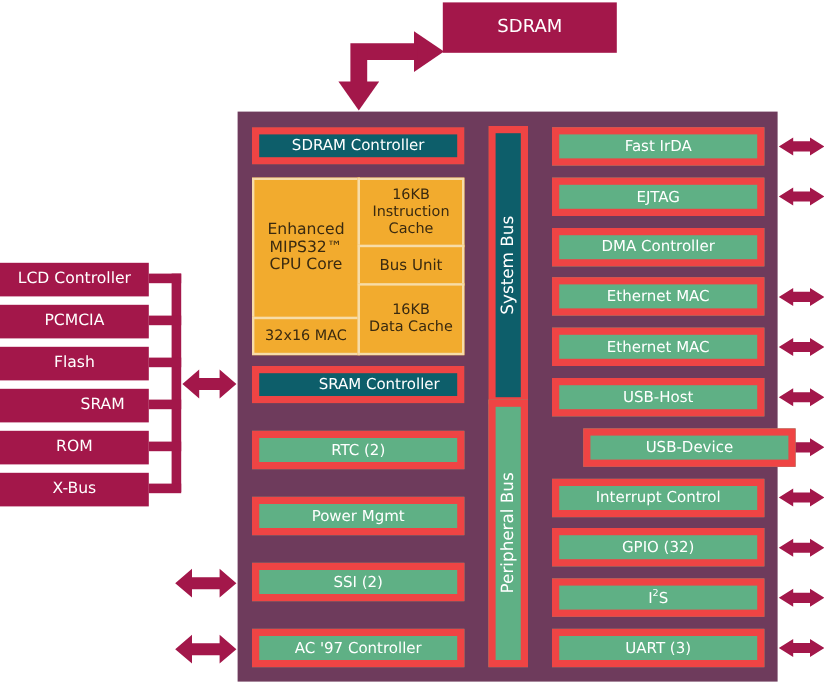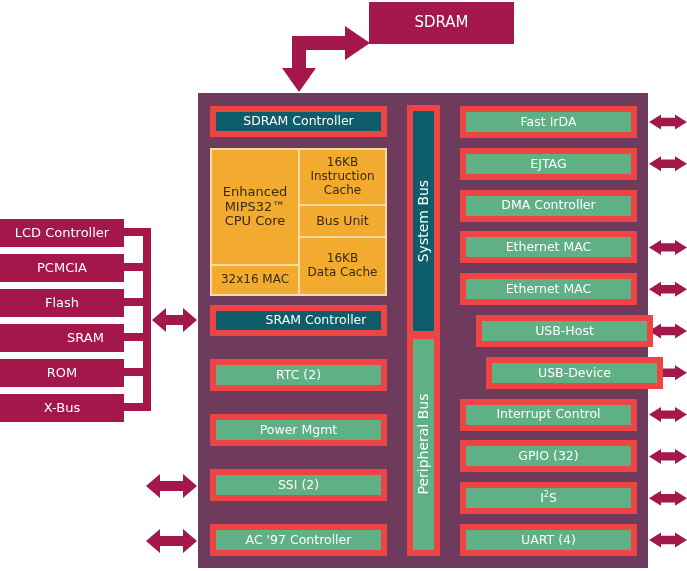--- a/index.html
+++ b/index.html
@@ -122,21 +122,21 @@
 <div class="abs blk green vbus" style="left:407px;top:333px;width:33px;height:223px;">
   <span>Peripheral Bus</span>
 </div>
 
 <div id="right-blocks">
     <div class="abs blk green" style="left: 460px; top: 106px; width: 177px; height: 32px;">Fast IrDA</div>
     <div class="abs blk green" style="left: 460px; top: 147.8px; width: 177px; height: 32px;">EJTAG</div>
     <div class="abs blk green" style="left: 460px; top: 189.6px; width: 177px; height: 32px;">DMA Controller</div>
     <div class="abs blk green" style="left: 460px; top: 231.4px; width: 177px; height: 32px;">Ethernet MAC</div>
     <div class="abs blk green" style="left: 460px; top: 273.2px; width: 177px; height: 32px;">Ethernet MAC</div>
-    <div class="abs blk green" style="left: 460px; top: 315px; width: 177px; height: 32px; margin-left: 16px;">USB-Host</div>
+    <div class="abs blk green" style="left: 460px; top: 315px; width: 177px; height: 32px;">USB-Host</div>
     <div class="abs blk green" style="left: 486px; top: 356.8px; width: 177px; height: 32px;">USB-Device</div>
     <div class="abs blk green" style="left: 460px; top: 398.6px; width: 177px; height: 32px;">Interrupt Control</div>
     <div class="abs blk green" style="left: 460px; top: 440.4px; width: 177px; height: 32px;">GPIO (32)</div>
     <div class="abs blk green" style="left: 460px; top: 482.2px; width: 177px; height: 32px;">
       <span>I<sup>2</sup>S</span>
     </div>
-    <div class="abs blk green" style="left: 460px; top: 524px; width: 177px; height: 32px;">UART (4)</div>
+    <div class="abs blk green" style="left: 460px; top: 524px; width: 177px; height: 32px;">UART (3)</div>
   </div>
 
 </body></html>

